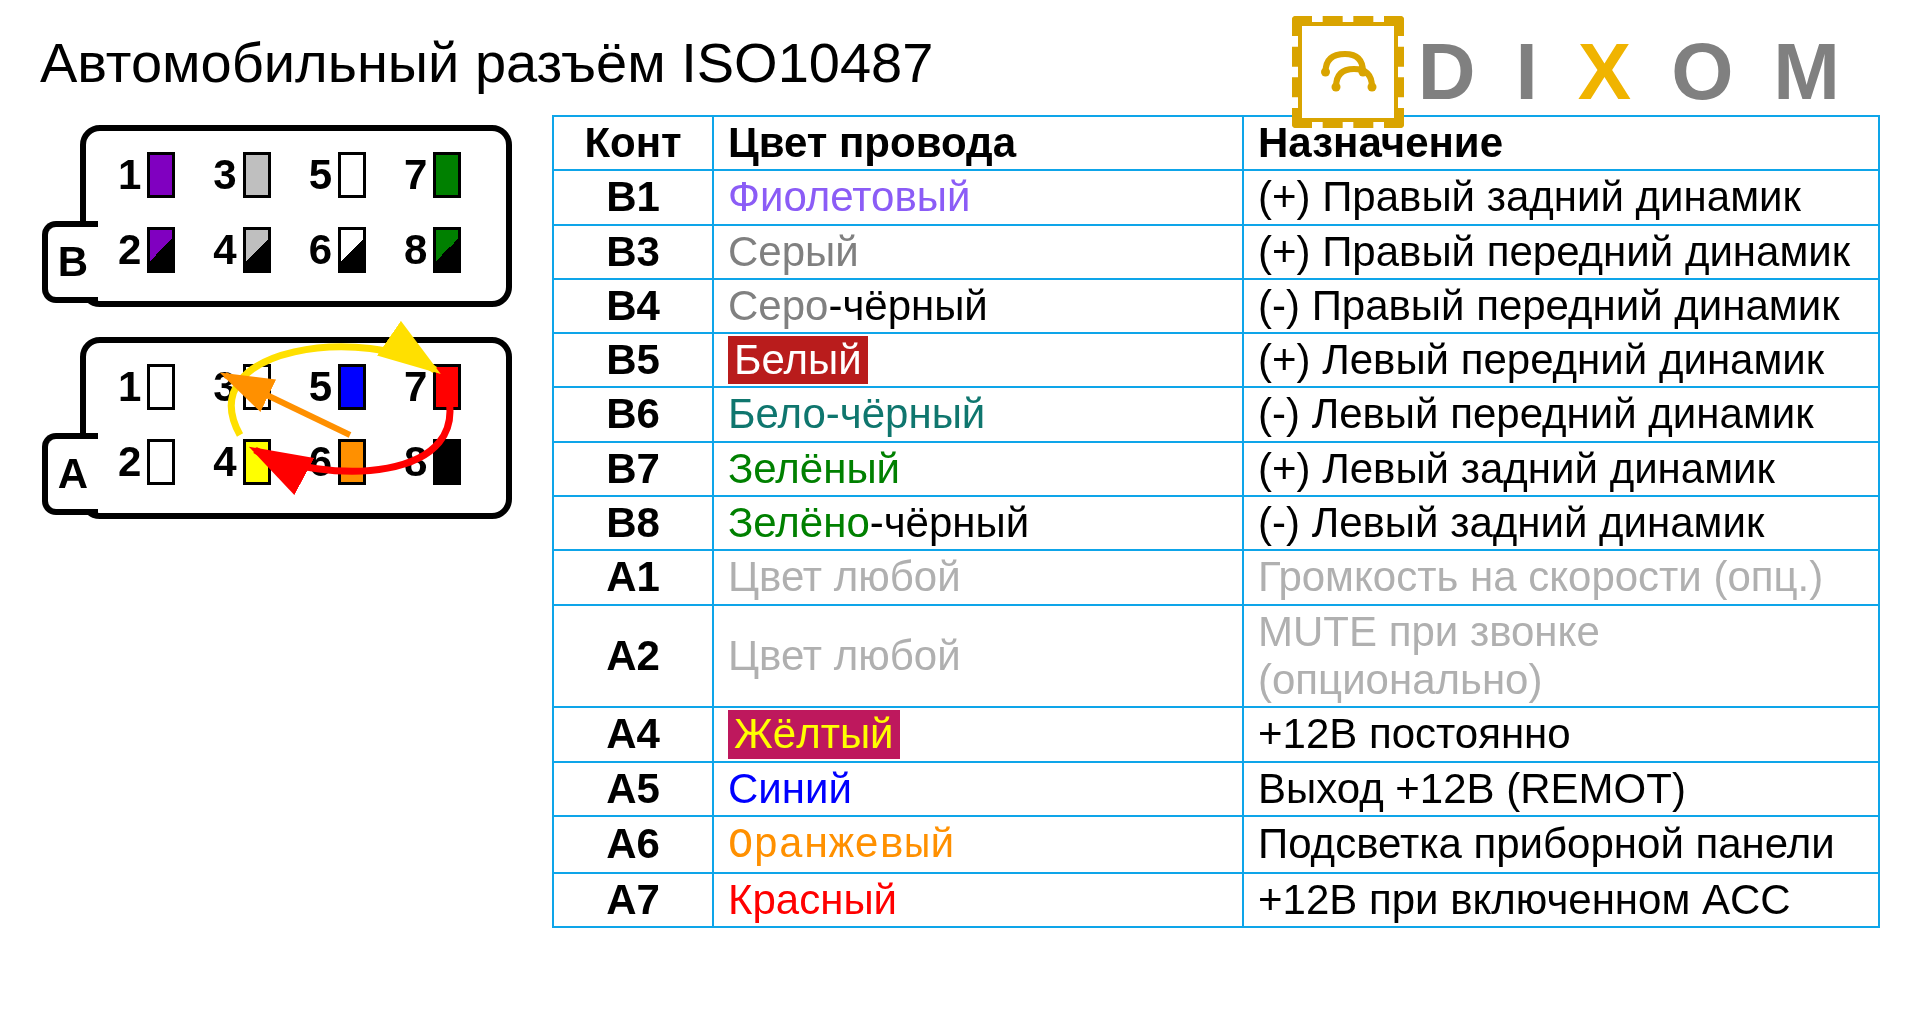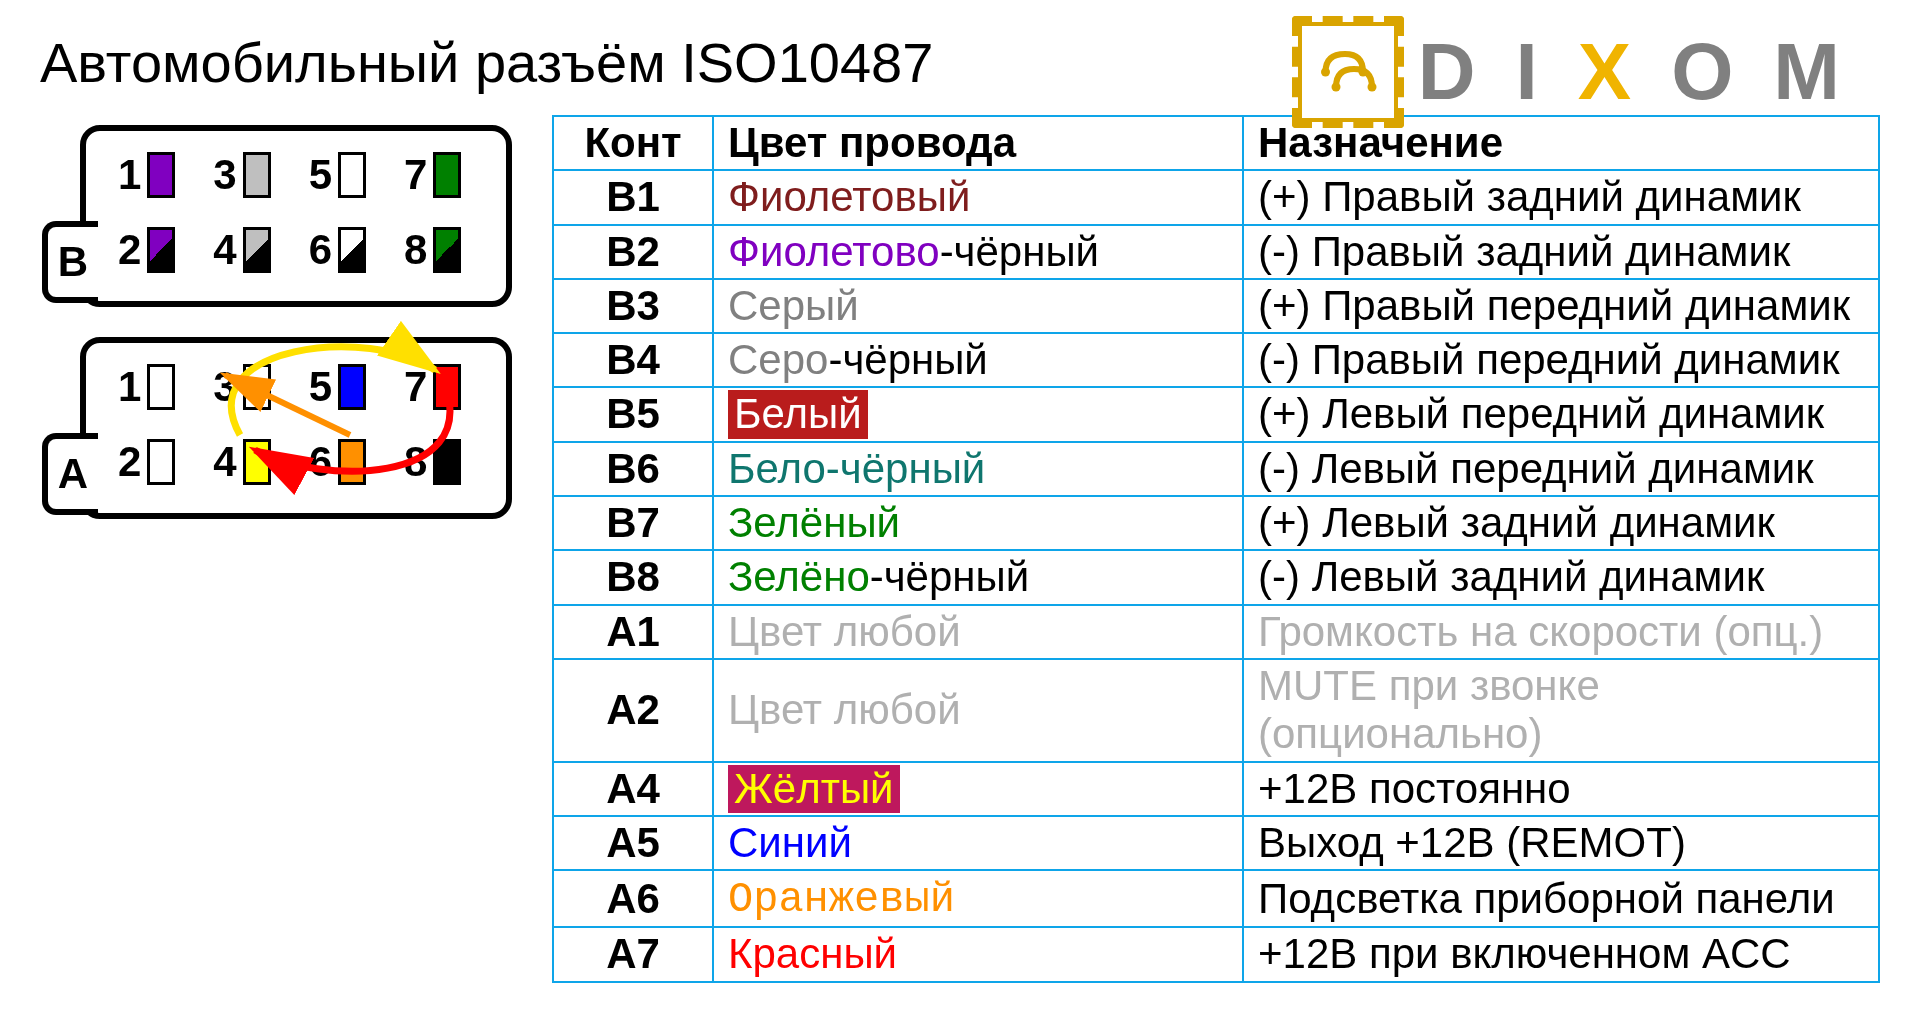--- a/index.html
+++ b/index.html
@@ -166,27 +166,22 @@
         <thead>
           <tr>
             <th class="col-pin">Конт</th>
             <th class="col-color">Цвет провода</th>
             <th>Назначение</th>
           </tr>
         </thead>
         <tbody id="tbody">
             <tr>
               <td class="col-pin">B1</td>
-              <td class="col-color"><span style="color: #7f1d1d;">Фиолетовый</span></td>
+              <td class="col-color"><span style="color: #8b5cf6;">Фиолетовый</span></td>
               <td>(+) Правый задний динамик</td>
-            </tr>
-            <tr>
-              <td class="col-pin">B2</td>
-              <td class="col-color"><span style="color: rgb(128, 0, 192);">Фиолетово</span><span style="color: rgb(0, 0, 0);">-чёрный</span></td>
-              <td>(-)  Правый задний динамик</td>
             </tr>
             <tr>
               <td class="col-pin">B3</td>
               <td class="col-color"><span style="color: rgb(128, 128, 128);">Серый</span></td>
               <td>(+) Правый передний динамик</td>
             </tr>
             <tr>
               <td class="col-pin">B4</td>
               <td class="col-color"><span style="color: rgb(128, 128, 128);">Серо</span><span style="color: rgb(0, 0, 0);">-чёрный</span></td>
               <td>(-)  Правый передний динамик</td>

